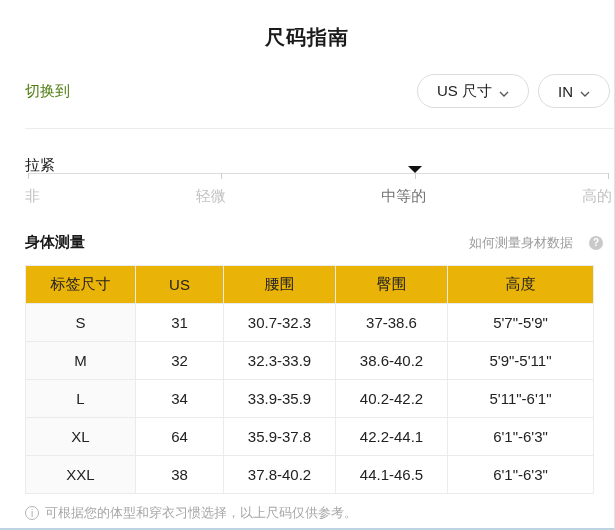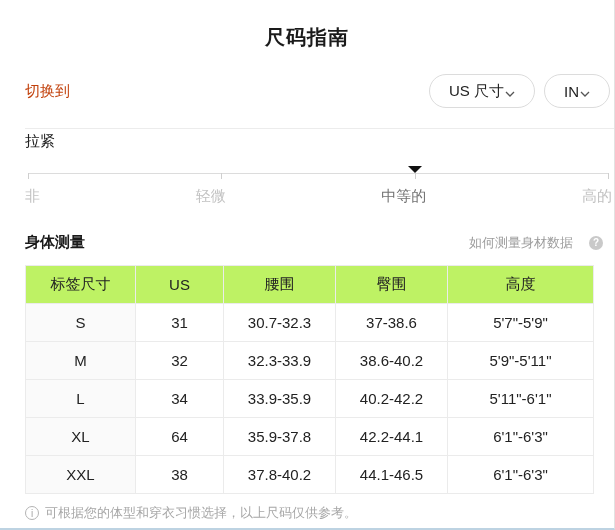--- a/index.html
+++ b/index.html
@@ -6,30 +6,30 @@
   html,body { width:615px; height:530px; background:#fff; overflow:hidden;
               font-family:"Liberation Sans","DejaVu Sans",sans-serif; color:#222; }
   .panel { position:relative; width:615px; height:530px; background:#fff;
            border-right:1px solid #e2e2e2; border-bottom:2px solid #bdd3e2; overflow:hidden;text-decoration:underline; }
 
   .title { position:absolute; top:24px; left:0; width:100%; text-align:center;
            font-size:20px; font-weight:700; letter-spacing:1px; color:#1a1a1a; }
 
   .switch-row { position:absolute; top:74px; left:25px; right:4px; height:34px;
                 display:flex; justify-content:space-between; align-items:center; }
-  .switch-label { font-size:15px; color:#c2410c; }
+  .switch-label { font-size:15px; color:#4d7c0f; }
   .pill-group { display:flex; gap:9px; }
-  .pill { display:flex; align-items:center; justify-content:center; gap:1px;
+  .pill { display:flex; align-items:center; justify-content:center; gap:7px;
           height:34px; padding:0 19px; background:#fff; border:1px solid #dcdcdc;
           border-radius:17px; font-size:15px; color:#222; cursor:pointer; }
   .chev { display:inline-block; margin-top:1px; }
 
   .divider { position:absolute; top:128px; left:25px; right:0; height:1px; background:#ececec; }
 
-  .fit-label { position:absolute; top:132px; left:25px; font-size:15px; color:#222; }
+  .fit-label { position:absolute; top:156px; left:25px; font-size:15px; color:#222; }
 
   .slider { position:absolute; top:166px; left:28px; width:580px; height:14px; }
   .track { position:absolute; top:7px; left:0; width:100%; height:1px; background:#dcdcdc; }
   .tick { position:absolute; top:7px; width:1px; height:6px; background:#cfcfcf; }
   .tick.t0{left:0;} .tick.t1{left:33.33%;} .tick.t2{left:66.67%;} .tick.t3{left:100%;}
   .marker { position:absolute; top:0; left:66.67%; transform:translateX(-50%);
             width:0; height:0; border-left:7px solid transparent; border-right:7px solid transparent;
             border-top:7px solid #111; }
 
   .fit-labels { position:absolute; top:187px; left:25px; right:2px; height:20px;
@@ -42,21 +42,21 @@
   .measure-title { font-size:15px; font-weight:700; color:#1a1a1a; }
   .help { display:flex; align-items:center; gap:16px; font-size:13px; color:#9c9c9c; cursor:pointer; }
   .q-icon { display:inline-flex; align-items:center; justify-content:center;
             width:14px; height:14px; border-radius:50%; background:#c9c9c9; color:#fff;
             font-size:10px; font-weight:700; }
 
   table.size { position:absolute; top:265px; left:25px; width:568px;
                border-collapse:collapse; table-layout:fixed; font-size:15px; }
   table.size th, table.size td { border:1px solid #ebebeb; height:38px;
                text-align:center; vertical-align:middle; font-weight:400; color:#222; }
-  table.size th { background:#bef264; }
+  table.size th { background:#eab308; }
   table.size td.rowhead { background:#fafafa; }
   .c0{width:110px;} .c1{width:88px;} .c2{width:112px;} .c3{width:112px;} .c4{width:146px;}
 
   .footnote { position:absolute; top:504px; left:25px; right:10px;
               display:flex; align-items:center; gap:6px; font-size:13px; color:#a7a7a7;
               white-space:nowrap; overflow:hidden; }
   .i-icon { flex:0 0 auto; display:inline-flex; align-items:center; justify-content:center;
             width:14px; height:14px; border:1px solid #b3b3b3; border-radius:50%;
             color:#a7a7a7; font-size:10px; }
 </style>

